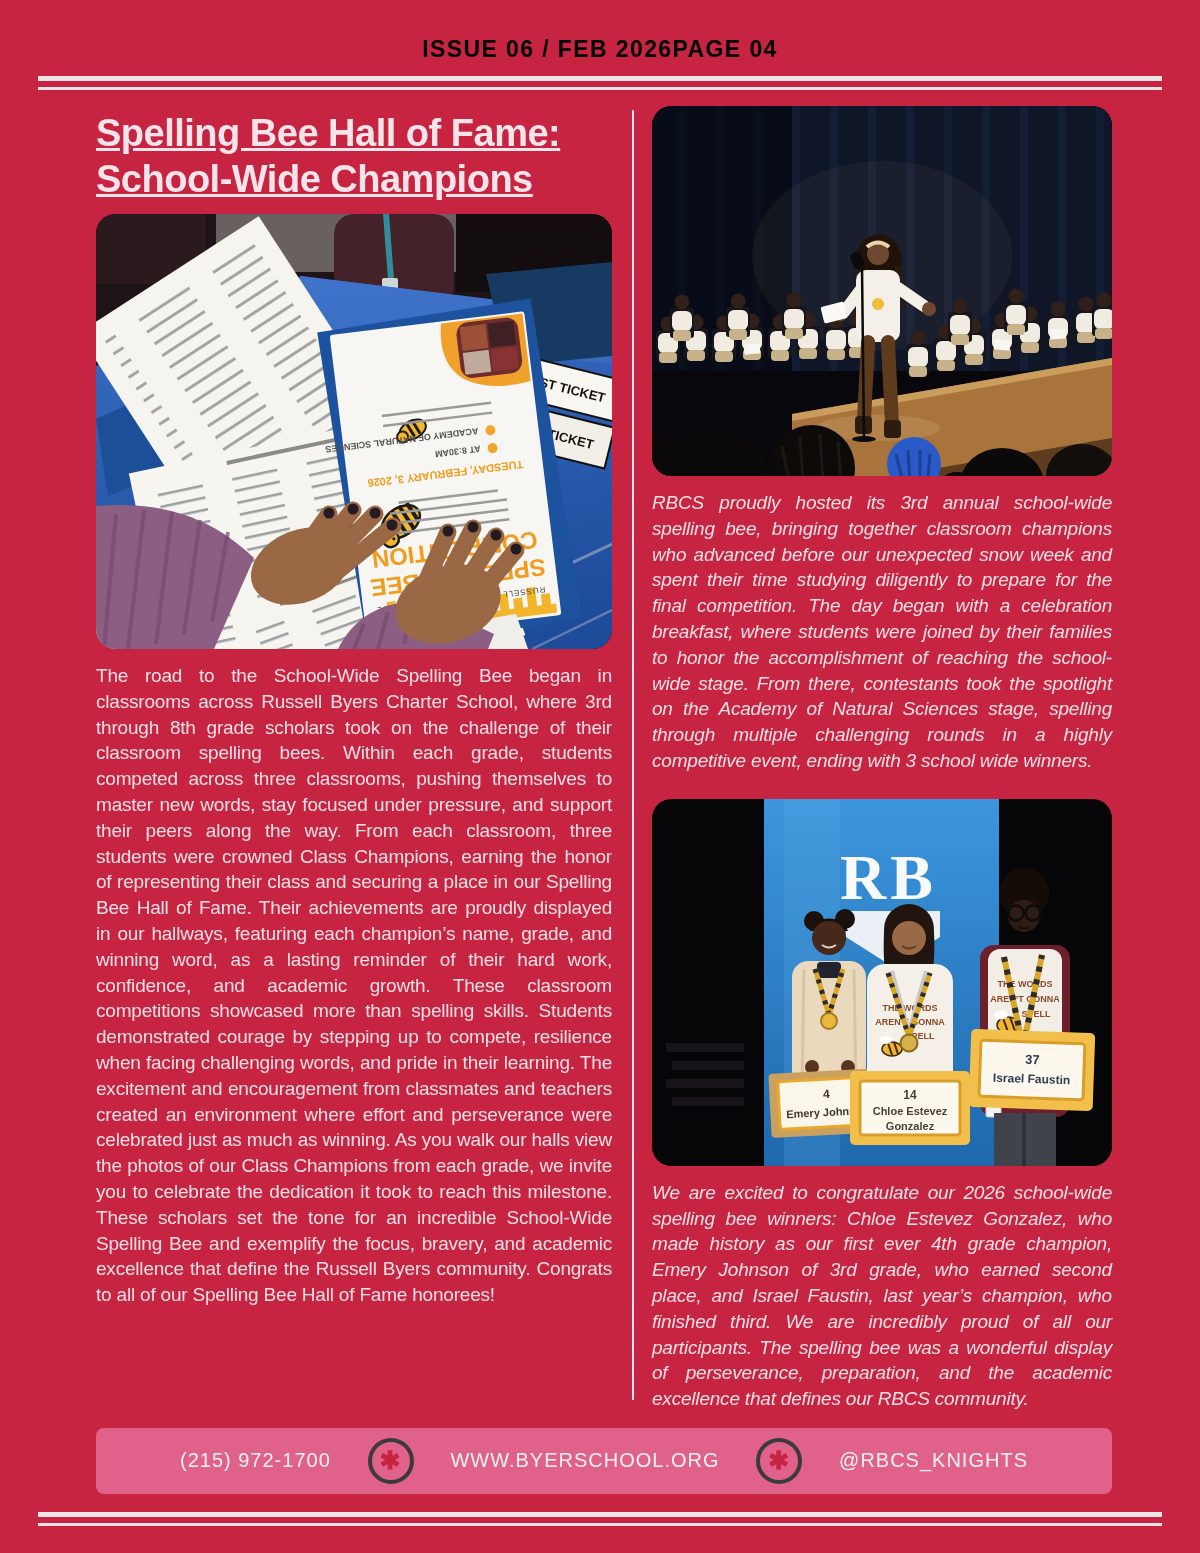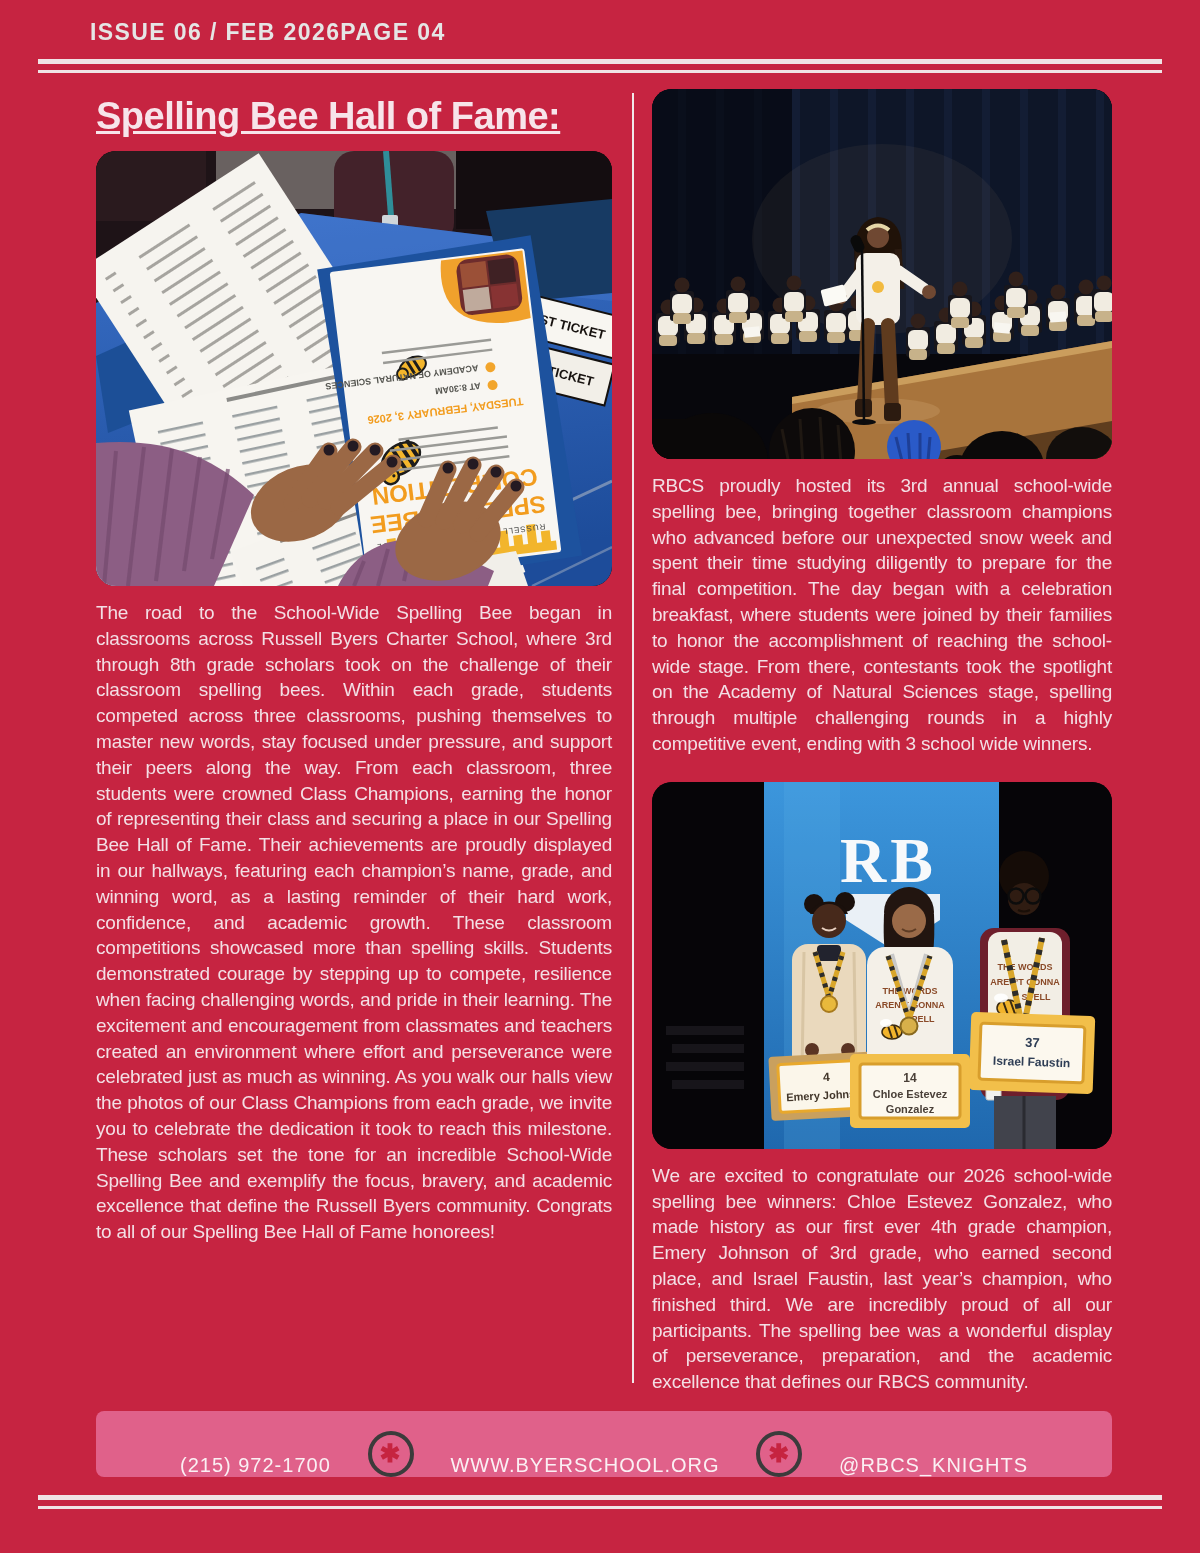--- a/index.html
+++ b/index.html
@@ -1,40 +1,40 @@
 <!DOCTYPE html>
 <html><head>
 <meta charset="utf-8">
 <style>
   html,body{margin:0;padding:0;background:#C62441;}
   .page{position:relative;width:1200px;height:1553px;background:#C62441;overflow:hidden;
         font-family:"Liberation Sans",sans-serif;}
-  .header-row{display:flex;justify-content:flex-start;align-items:flex-end;
-              padding:19px 90px 0 90px;color:#e5e5e5;font-size:23px;letter-spacing:1.4px;
+  .header-row{display:flex;justify-content:center;align-items:flex-end;
+              padding:36px 90px 0 90px;color:#000000;font-size:23px;letter-spacing:1.4px;
               font-weight:600;}
   .rule{margin:13px 38px 0 38px;}
   .rule .thick{height:5px;background:#F0E3E5;}
   .rule .thin{height:3px;background:#F0E3E5;margin-top:6px;}
   .columns{display:flex;margin:16px 88px 0 96px;}
   .col-left{width:516px;flex:0 0 516px;}
   .v-divider{width:2px;background:#F2E7E9;margin:4px 18px 0 20px;height:1290px;flex:0 0 2px;}
   .col-right{width:460px;flex:0 0 460px;}
   h1.title{margin:4px 0 12px 0;font-size:38px;line-height:46px;font-weight:700;
            color:#F7E4EA;letter-spacing:-0.5px;text-decoration:underline;}
   .photo{border-radius:20px;overflow:hidden;background:#111;line-height:0;}
   .photo svg{display:block;width:100%;height:100%;}
   .photo-left{width:516px;height:435px;}
   .photo-rt{width:460px;height:370px;margin-top:0;}
   .photo-rb{width:460px;height:367px;margin-top:6px;}
   p.body-text{margin:14px 0 0 0;font-size:19px;line-height:25.8px;letter-spacing:-0.2px;
               text-align:justify;color:#F3DFE5;}
-  .col-right p.body-text{}
+  .col-right p.body-text{font-style:italic;}
   .col-right .photo-rb{margin-top:25px;}
   .footer-bar{margin:16px 88px 0 96px;width:1016px;height:66px;box-sizing:border-box;
-              background:#E0618A;border-radius:8px;display:flex;align-items:flex-end;
+              background:#E0618A;border-radius:8px;display:flex;align-items:center;
               justify-content:space-between;padding:0 84px;color:#FBF0F4;font-size:20px;
               letter-spacing:1px;}
   .asterisk-badge{width:46px;height:46px;border:4px solid #3B3B3B;border-radius:50%;
                   display:flex;align-items:center;justify-content:center;box-sizing:border-box;}
   .asterisk-badge .ast{color:#C62440;font-size:25px;font-weight:bold;line-height:1;}
   .rule.bottom{margin-top:18px;}
 </style>
 </head>
 <body>
 
@@ -48,20 +48,21 @@
   <div class="rule top">
     <div class="thick"></div>
       <div class="thin"></div>
   </div>
 
   <div class="columns">
 
     <div class="col-left">
       <h1 class="title">
         <div>Spelling Bee Hall of Fame:</div>
+        <div>School-Wide  Champions</div>
       </h1>
 
       <div class="photo photo-left">
         <svg viewBox="0 0 516 435" xmlns="http://www.w3.org/2000/svg">
           <defs>
             <linearGradient id="tblg" x1="0" y1="0" x2="0.15" y2="1">
               <stop offset="0" stop-color="#3a70c8"></stop>
                 <stop offset="1" stop-color="#1d4c9a"></stop>
             </linearGradient>
             <pattern id="rowsA" width="88" height="14" patternUnits="userSpaceOnUse">

